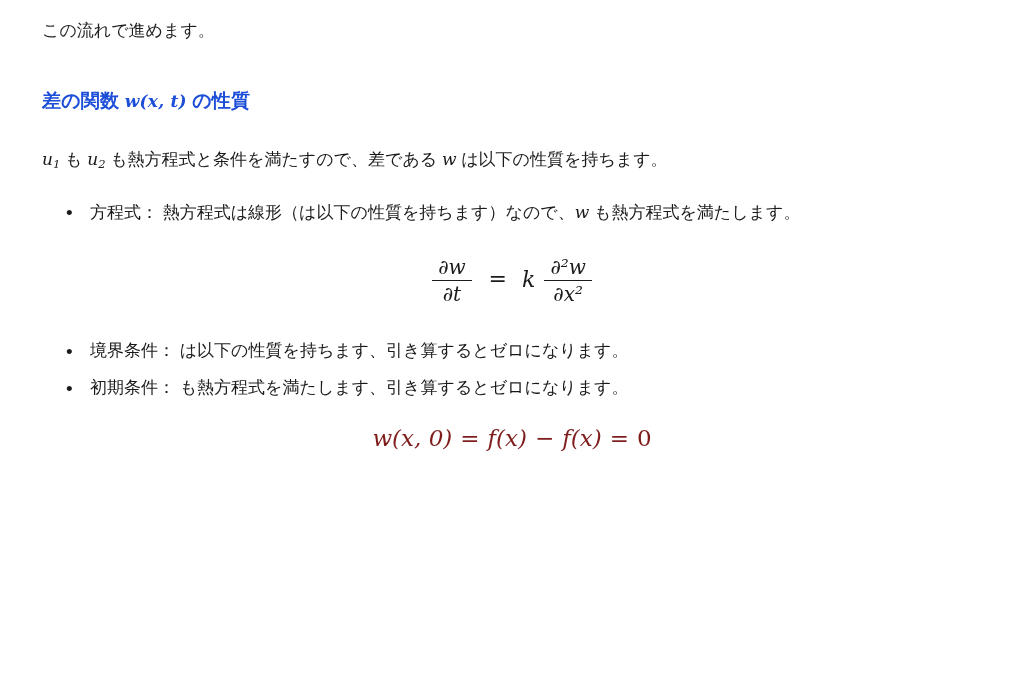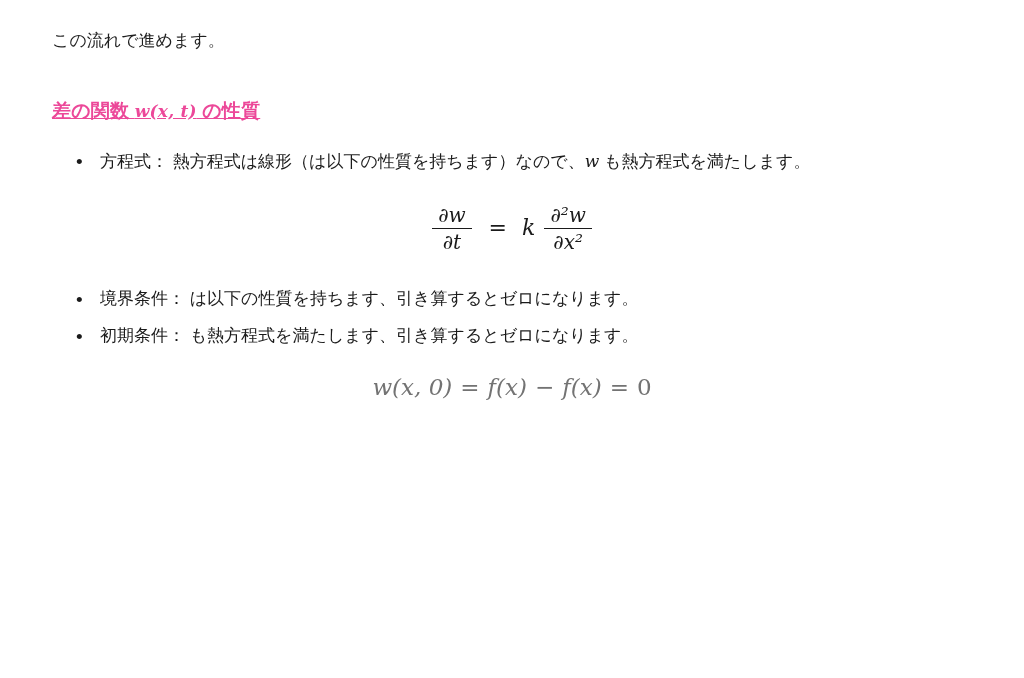--- a/index.html
+++ b/index.html
@@ -11,39 +11,38 @@
     width: 1024px;
     height: 678px;
     overflow: hidden;
     font-family: "Liberation Sans", sans-serif;
     color: #1a1a1a;
   }
   .page {
     position: relative;
     width: 1024px;
     height: 678px;
-    padding: 12px;
+    padding: 2px;
     box-sizing: border-box;
   }
   .content {
     padding: 8px 40px 0 40px;
   }
   p.para {
     font-size: 17px;
     line-height: 1.75;
     margin: 6px 0 0 0;
     color: #1f1f1f;
   }
   h3.heading {
     font-size: 19px;
     font-weight: bold;
     margin: 42px 0 0 0;
-    color: #ec4899;
+    color: #1d4ed8;
     letter-spacing: 0.2px;
-    text-decoration: underline;
   }
   .mathit {
     font-family: "DejaVu Serif", serif;
     font-style: italic;
     font-size: 17px;
   }
   sub {
     font-size: 0.68em;
     vertical-align: -0.28em;
     font-style: italic;
@@ -81,21 +80,21 @@
     text-align: center;
     margin: 26px 0 30px 0;
     font-family: "DejaVu Serif", serif;
     font-size: 22px;
     color: #1a1a1a;
   }
   .eq-block.small-gap {
     margin: 22px 0 22px 0;
   }
   .eq-faded {
-    color: #737373;
+    color: #7f1d1d;
   }
   
   .frac {
     display: inline-block;
     vertical-align: middle;
     text-align: center;
     font-style: italic;
     margin: 0 2px;
   }
   .frac .num {
@@ -135,20 +134,21 @@
 </head>
 <body>
 
 <div class="page">
   <div class="content">
 
     <p class="para">この流れで進めます。</p>
 
     <h3 class="heading"><span>差の関数 </span><span class="mathit">w(x, t)</span><span> の性質</span></h3>
 
+    <p class="lead"><span class="mathit">u</span><sub>1</sub><span> も </span><span class="mathit">u</span><sub>2</sub><span> も熱方程式と条件を満たすので、差である </span><span class="mathit">w</span><span> は以下の性質を持ちます。</span></p>
 
     <ul class="props">
 
       <li>
         <span class="term">方程式：</span><span> 熱方程式は線形（は以下の性質を持ちます）なので、</span><span class="mathit">w</span><span> も熱方程式を満たします。</span>
       </li>
 
       <div class="eq-block">
         <span class="frac">
           <span class="num">∂w</span>

